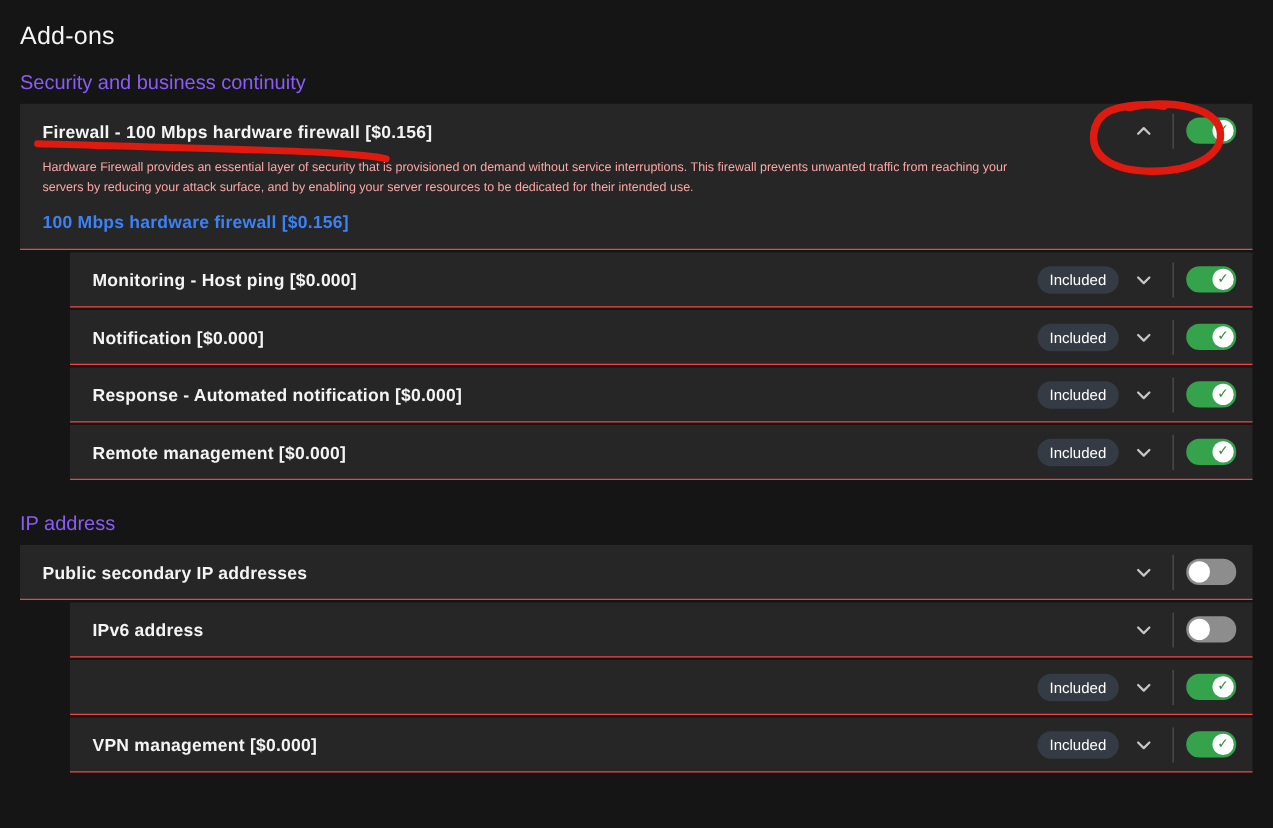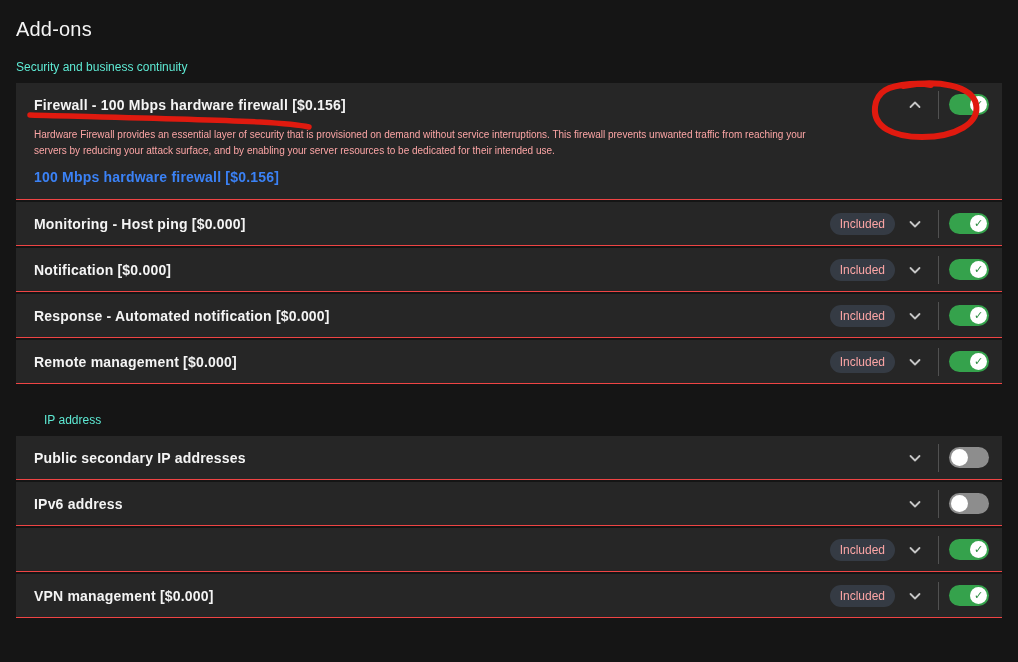--- a/index.html
+++ b/index.html
@@ -1,27 +1,27 @@
 <!DOCTYPE html>
 <html><head>
 <meta charset="utf-8">
 <style>
   html,body{margin:0;padding:0;width:1018px;height:662px;overflow:hidden;
     background:#151515;font-family:"Liberation Sans","DejaVu Sans",sans-serif;}
   .content{position:relative;margin-left:16px;width:986px;}
   .page-title{margin:0;padding-top:18px;font-size:20px;font-weight:400;color:#f4f4f4;letter-spacing:.2px;}
-  .section-label{margin-top:19px;font-size:12px;color:#5eead4;line-height:14px;}
-  .section-label.second{margin-top:29px;margin-left:28px;}
+  .section-label{margin-top:19px;font-size:16px;color:#8b5cf6;line-height:14px;}
+  .section-label.second{margin-top:29px;}
   .card{background:#262626;border-bottom:1px solid #ef4444;}
   .card.first{margin-top:9px;}
-  .card + .card{margin-top:2px;}
+  .card + .card{margin-top:2px;margin-left:40px;}
   .row{display:flex;align-items:center;height:43px;padding:0 13px 0 18px;box-sizing:border-box;}
   .row-title{font-size:14px;font-weight:700;color:#f4f4f4;letter-spacing:.2px;}
   .spacer{flex:1;}
-  .badge{background:#353b44;color:#fca5a5;font-size:12px;line-height:14px;
+  .badge{background:#353b44;color:#ffffff;font-size:12px;line-height:14px;
     padding:4px 10px;border-radius:12px;white-space:nowrap;}
   .chev{width:16px;height:16px;margin-left:12px;display:flex;align-items:center;justify-content:center;cursor:pointer;}
   .chev svg{display:block;}
   .vdiv{width:1px;height:28px;background:#515151;margin-left:15px;}
   .toggle{position:relative;width:40px;height:21px;border-radius:11px;margin-left:10px;cursor:pointer;flex:none;}
   .toggle.on{background:#35a24c;}
   .toggle.off{background:#8d8d8d;}
   .knob{position:absolute;top:2px;width:17px;height:17px;border-radius:50%;background:#ffffff;
     display:flex;align-items:center;justify-content:center;}
   .toggle.on .knob{right:2px;}

